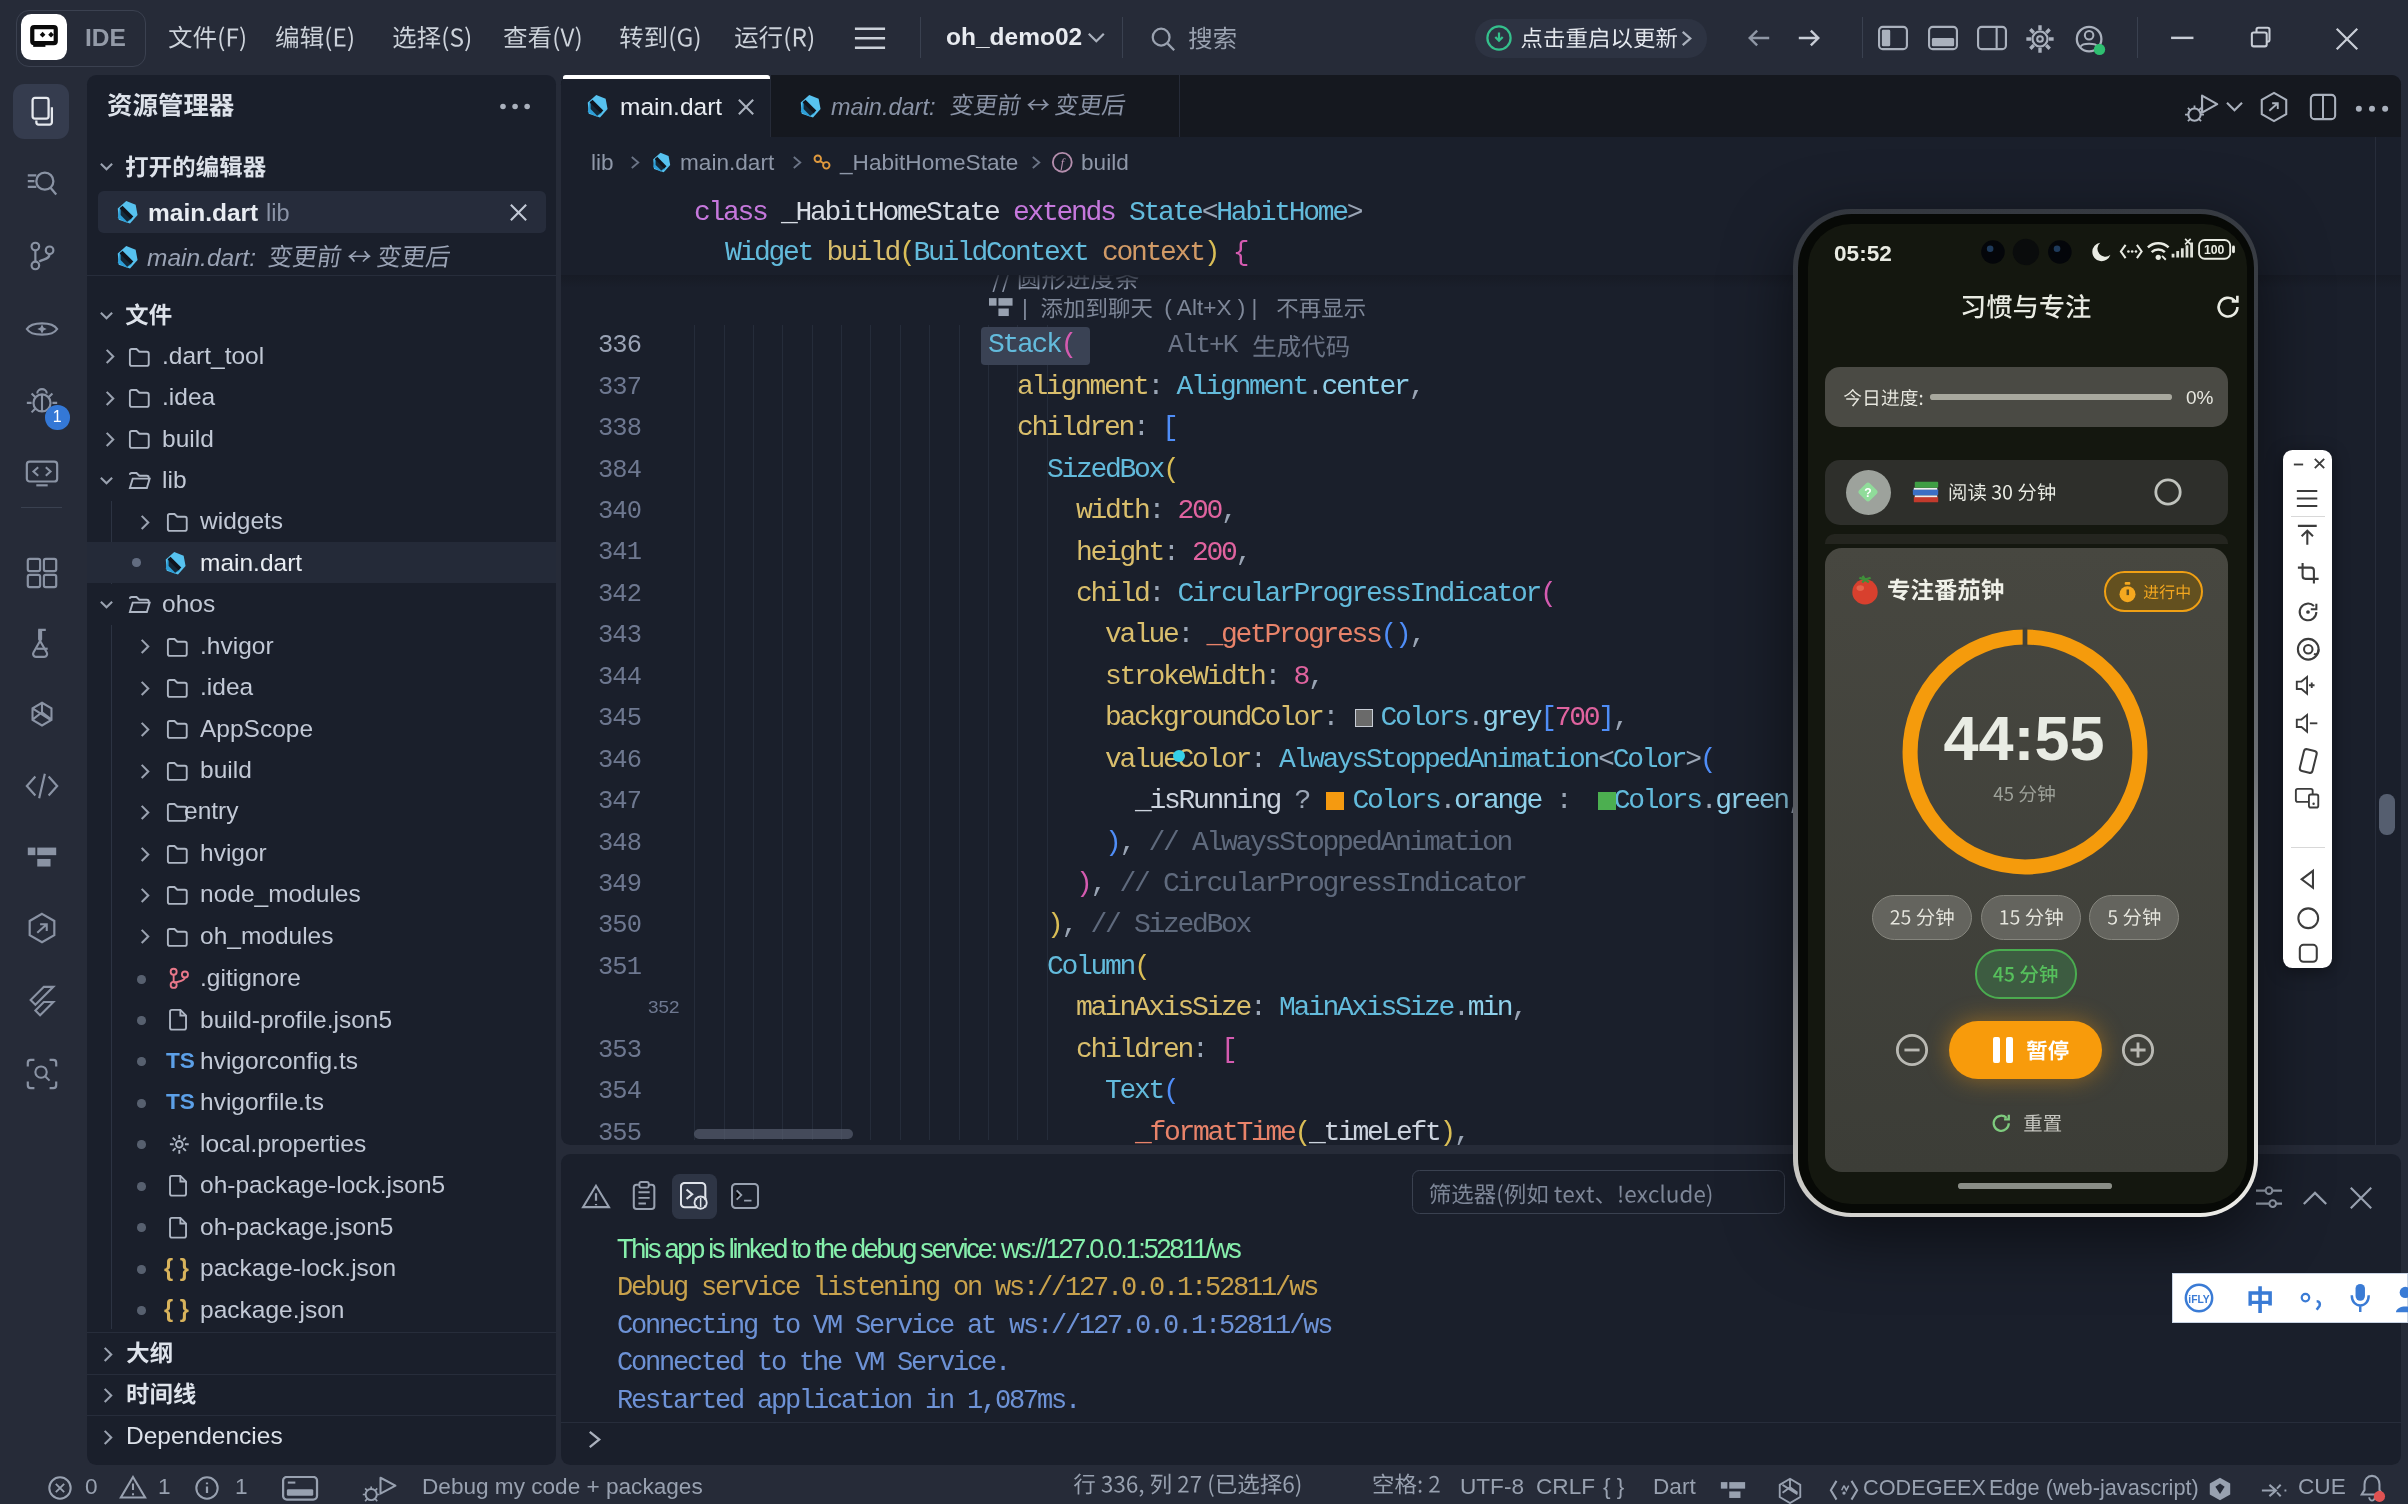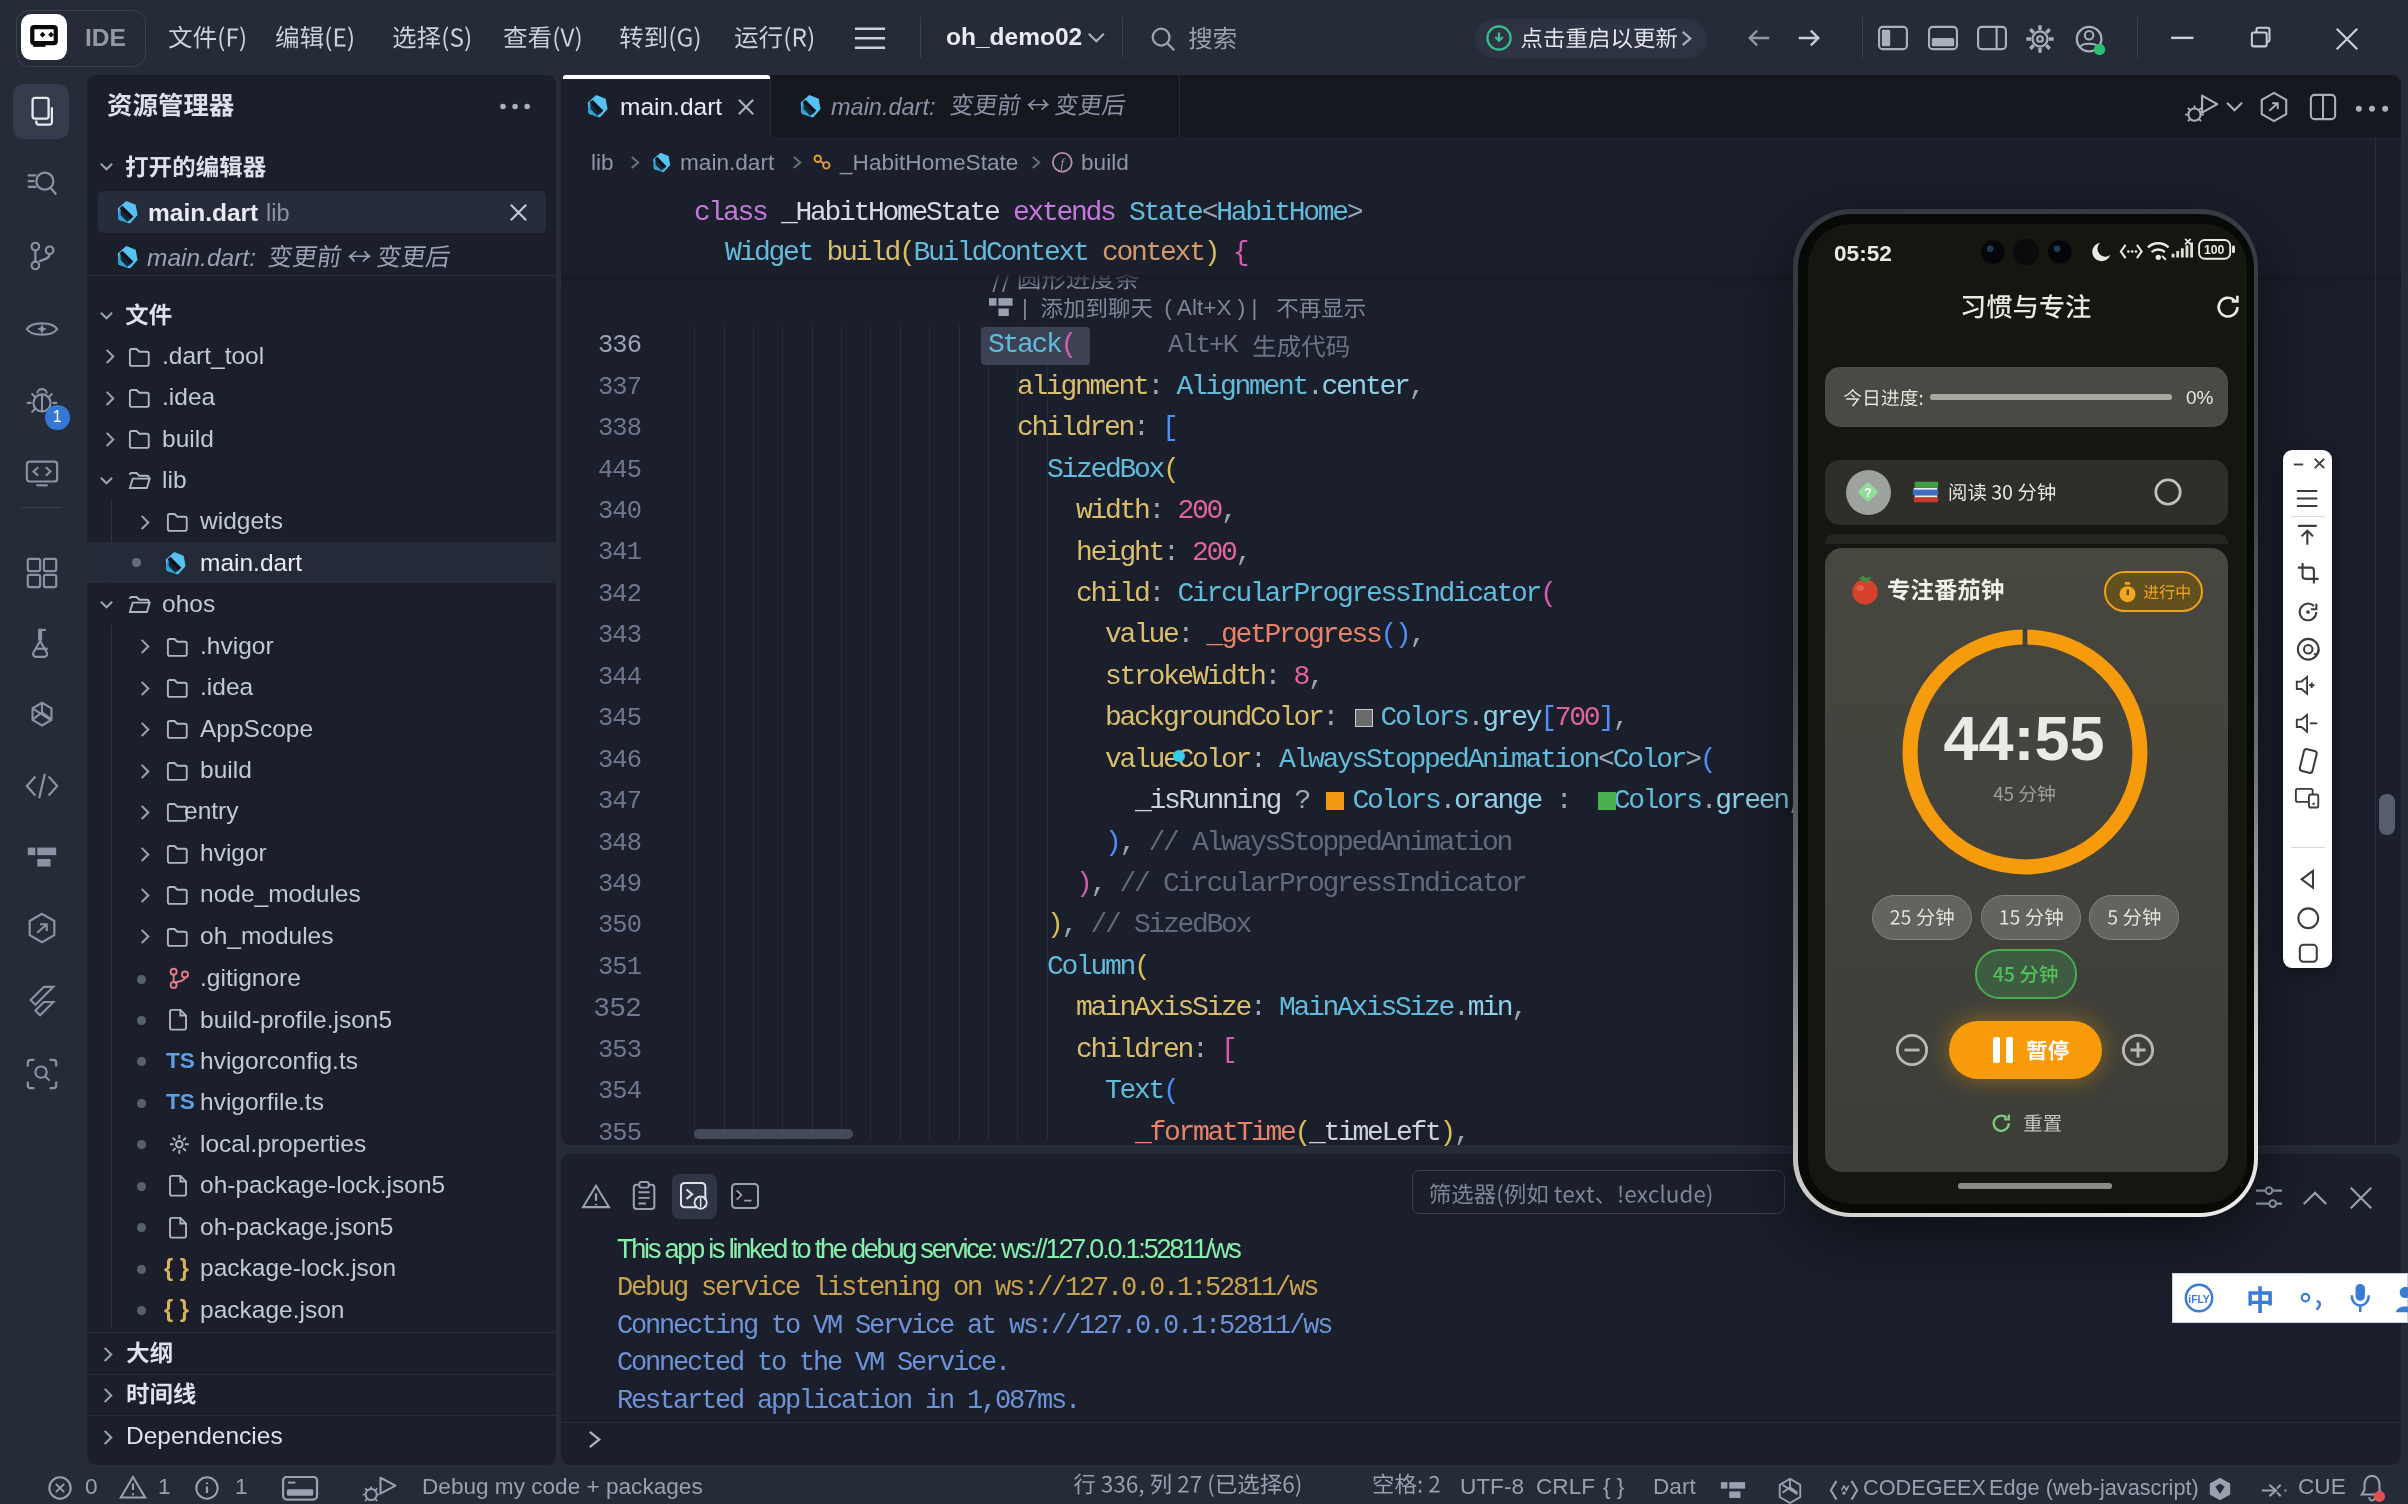--- a/index.html
+++ b/index.html
@@ -551,21 +551,21 @@
 <div class="ab" style="left:1168px;top:332px;font-family:'Liberation Mono',monospace;font-size:26px;color:#6b7486;line-height:26px;white-space:pre;letter-spacing:-1.9px;">Alt+K</div>
 <svg class="ab" style="left:1252px;top:331px;overflow:visible" width="104" height="33" viewBox="0 0 110 35">
     <g transform="translate(0,26.0)">
       <path d="M6.2 -21.4C5.2 -17.7 3.5 -14.1 1.4 -11.8C1.9 -11.5 2.8 -10.9 3.1 -10.6C4.1 -11.8 5 -13.3 5.9 -14.9H12V-9.2H4.3V-7.3H12V-0.7H1.4V1.2H24.7V-0.7H14.1V-7.3H22.5V-9.2H14.1V-14.9H23.4V-16.8H14.1V-21.8H12V-16.8H6.7C7.3 -18.1 7.8 -19.6 8.2 -21Z M40.1 -21.8C40.1 -20.3 40.2 -18.8 40.3 -17.4H29.3V-10.1C29.3 -6.7 29.1 -2.2 26.9 1C27.4 1.2 28.2 1.9 28.6 2.3C31 -1.2 31.4 -6.4 31.4 -10.1V-10.3H36.1C36 -5.8 35.9 -4.1 35.5 -3.7C35.3 -3.5 35.1 -3.5 34.7 -3.5C34.3 -3.5 33.1 -3.5 32 -3.6C32.3 -3.1 32.5 -2.3 32.5 -1.8C33.8 -1.7 35 -1.7 35.6 -1.7C36.3 -1.8 36.8 -2 37.2 -2.5C37.8 -3.2 37.9 -5.4 38 -11.3C38 -11.5 38 -12.1 38 -12.1H31.4V-15.5H40.4C40.7 -11.3 41.3 -7.5 42.3 -4.5C40.6 -2.5 38.6 -0.9 36.3 0.3C36.7 0.7 37.4 1.5 37.7 1.9C39.7 0.8 41.5 -0.7 43.1 -2.4C44.3 0.3 45.9 1.9 47.9 1.9C49.9 1.9 50.6 0.6 50.9 -3.8C50.4 -4 49.7 -4.5 49.2 -4.9C49.1 -1.5 48.8 -0.1 48 -0.1C46.7 -0.1 45.5 -1.6 44.6 -4.1C46.5 -6.6 48 -9.6 49.1 -13L47.2 -13.5C46.4 -10.9 45.2 -8.5 43.8 -6.4C43.2 -8.9 42.7 -12 42.4 -15.5H50.7V-17.4H42.3C42.2 -18.8 42.2 -20.3 42.2 -21.8ZM43.4 -20.5C45.1 -19.7 47.1 -18.4 48.1 -17.4L49.3 -18.8C48.3 -19.7 46.3 -20.9 44.6 -21.7Z M70.6 -20.4C72.1 -19.1 73.9 -17.2 74.8 -16.1L76.3 -17.1C75.4 -18.3 73.6 -20 72 -21.3ZM66.2 -21.5C66.4 -18.7 66.5 -16.1 66.8 -13.7L60.4 -12.9L60.7 -11.1L67 -11.9C68 -3.7 70 1.7 74.4 2.1C75.7 2.1 76.8 0.8 77.3 -3.7C77 -3.9 76.1 -4.4 75.7 -4.8C75.5 -1.7 75 -0.2 74.3 -0.2C71.5 -0.5 69.8 -5.2 68.9 -12.1L76.8 -13.1L76.5 -14.9L68.7 -14C68.4 -16.3 68.3 -18.8 68.2 -21.5ZM60.1 -21.6C58.4 -17.4 55.5 -13.5 52.5 -10.9C52.9 -10.5 53.5 -9.5 53.7 -9C54.9 -10.1 56.1 -11.4 57.2 -12.8V2H59.2V-15.7C60.2 -17.4 61.2 -19.2 62 -21Z M88.7 -5.3V-3.6H98.6V-5.3ZM90.8 -16.9C90.6 -14.3 90.2 -10.8 89.9 -8.8H90.4L100.4 -8.7C99.9 -3 99.4 -0.7 98.7 -0.1C98.4 0.2 98.2 0.3 97.7 0.2C97.2 0.2 96.1 0.2 94.8 0.1C95.1 0.6 95.3 1.4 95.4 1.9C96.6 2 97.8 2 98.5 1.9C99.3 1.9 99.8 1.7 100.3 1.1C101.2 0.2 101.8 -2.5 102.4 -9.6C102.4 -9.9 102.4 -10.4 102.4 -10.4H99.2C99.6 -13.6 100 -17.6 100.3 -20.3L98.9 -20.4L98.6 -20.3H89.5V-18.5H98.2C98 -16.2 97.7 -13.1 97.4 -10.4H92C92.2 -12.3 92.5 -14.8 92.6 -16.8ZM79.3 -20.5V-18.7H82.5C81.8 -14.7 80.6 -11 78.8 -8.5C79.1 -8 79.5 -6.9 79.6 -6.4C80.1 -7.1 80.6 -7.8 81 -8.6V0.9H82.7V-1.2H87.5V-12.5H82.7C83.4 -14.4 84 -16.5 84.4 -18.7H88.2V-20.5ZM82.7 -10.7H85.8V-2.9H82.7Z" fill="#6b7486"></path>
     </g>
   </svg>
 <div class="ab" style="left:641px;top:375px;font-family:'Liberation Mono',monospace;font-size:25.4px;color:#6e7890;line-height:25.4px;white-space:pre;letter-spacing:-0.9px;transform:translateX(-100%);">337</div>
 <div class="ab" style="left:1017px;top:373px;font-family:'Liberation Mono',monospace;font-size:28px;line-height:28px;letter-spacing:-2.3px;white-space:pre;"><span style="color:#d9be6c">alignment</span><span style="color:#9aa5b5">: </span><span style="color:#63bbdc">Alignment</span><span style="color:#9aa5b5">.</span><span style="color:#8fd0ea">center</span><span style="color:#9aa5b5">,</span></div>
 <div class="ab" style="left:641px;top:416px;font-family:'Liberation Mono',monospace;font-size:25.4px;color:#6e7890;line-height:25.4px;white-space:pre;letter-spacing:-0.9px;transform:translateX(-100%);">338</div>
 <div class="ab" style="left:1017px;top:414px;font-family:'Liberation Mono',monospace;font-size:28px;line-height:28px;letter-spacing:-2.3px;white-space:pre;"><span style="color:#d9be6c">children</span><span style="color:#9aa5b5">: </span><span style="color:#4f8df7">[</span></div>
-<div class="ab" style="left:641px;top:458px;font-family:'Liberation Mono',monospace;font-size:25.4px;color:#6e7890;line-height:25.4px;white-space:pre;letter-spacing:-0.9px;transform:translateX(-100%);">445</div>
+<div class="ab" style="left:641px;top:458px;font-family:'Liberation Mono',monospace;font-size:25.4px;color:#6e7890;line-height:25.4px;white-space:pre;letter-spacing:-0.9px;transform:translateX(-100%);">384</div>
 <div class="ab" style="left:1047px;top:456px;font-family:'Liberation Mono',monospace;font-size:28px;line-height:28px;letter-spacing:-2.3px;white-space:pre;"><span style="color:#63bbdc">SizedBox</span><span style="color:#d9bd56">(</span></div>
 <div class="ab" style="left:641px;top:499px;font-family:'Liberation Mono',monospace;font-size:25.4px;color:#6e7890;line-height:25.4px;white-space:pre;letter-spacing:-0.9px;transform:translateX(-100%);">340</div>
 <div class="ab" style="left:1076px;top:497px;font-family:'Liberation Mono',monospace;font-size:28px;line-height:28px;letter-spacing:-2.3px;white-space:pre;"><span style="color:#d9be6c">width</span><span style="color:#9aa5b5">: </span><span style="color:#e0639f">200</span><span style="color:#9aa5b5">,</span></div>
 <div class="ab" style="left:641px;top:540px;font-family:'Liberation Mono',monospace;font-size:25.4px;color:#6e7890;line-height:25.4px;white-space:pre;letter-spacing:-0.9px;transform:translateX(-100%);">341</div>
 <div class="ab" style="left:1076px;top:539px;font-family:'Liberation Mono',monospace;font-size:28px;line-height:28px;letter-spacing:-2.3px;white-space:pre;"><span style="color:#d9be6c">height</span><span style="color:#9aa5b5">: </span><span style="color:#e0639f">200</span><span style="color:#9aa5b5">,</span></div>
 <div class="ab" style="left:641px;top:582px;font-family:'Liberation Mono',monospace;font-size:25.4px;color:#6e7890;line-height:25.4px;white-space:pre;letter-spacing:-0.9px;transform:translateX(-100%);">342</div>
 <div class="ab" style="left:1076px;top:580px;font-family:'Liberation Mono',monospace;font-size:28px;line-height:28px;letter-spacing:-2.3px;white-space:pre;"><span style="color:#d9be6c">child</span><span style="color:#9aa5b5">: </span><span style="color:#63bbdc">CircularProgressIndicator</span><span style="color:#d45bb0">(</span></div>
 <div class="ab" style="left:641px;top:623px;font-family:'Liberation Mono',monospace;font-size:25.4px;color:#6e7890;line-height:25.4px;white-space:pre;letter-spacing:-0.9px;transform:translateX(-100%);">343</div>
 <div class="ab" style="left:1105px;top:621px;font-family:'Liberation Mono',monospace;font-size:28px;line-height:28px;letter-spacing:-2.3px;white-space:pre;"><span style="color:#d9be6c">value</span><span style="color:#9aa5b5">: </span><span style="color:#e8836a">_getProgress</span><span style="color:#4f8df7">()</span><span style="color:#9aa5b5">,</span></div>
 <div class="ab" style="left:641px;top:665px;font-family:'Liberation Mono',monospace;font-size:25.4px;color:#6e7890;line-height:25.4px;white-space:pre;letter-spacing:-0.9px;transform:translateX(-100%);">344</div>
@@ -580,21 +580,21 @@
 <div class="ab" style="left:1326px;top:792px;width:18px;height:18px;background:#f59a10;border:1.4px solid #f59a10;box-sizing:border-box;"></div>
 <div class="ab" style="left:1598px;top:792px;width:18px;height:18px;background:#4CAF50;border:1.4px solid #4CAF50;box-sizing:border-box;"></div>
 <div class="ab" style="left:641px;top:831px;font-family:'Liberation Mono',monospace;font-size:25.4px;color:#6e7890;line-height:25.4px;white-space:pre;letter-spacing:-0.9px;transform:translateX(-100%);">348</div>
 <div class="ab" style="left:1105px;top:829px;font-family:'Liberation Mono',monospace;font-size:28px;line-height:28px;letter-spacing:-2.3px;white-space:pre;"><span style="color:#4f8df7">)</span><span style="color:#9aa5b5">, </span><span style="color:#5f6a7d">// AlwaysStoppedAnimation</span></div>
 <div class="ab" style="left:641px;top:872px;font-family:'Liberation Mono',monospace;font-size:25.4px;color:#6e7890;line-height:25.4px;white-space:pre;letter-spacing:-0.9px;transform:translateX(-100%);">349</div>
 <div class="ab" style="left:1076px;top:870px;font-family:'Liberation Mono',monospace;font-size:28px;line-height:28px;letter-spacing:-2.3px;white-space:pre;"><span style="color:#d45bb0">)</span><span style="color:#9aa5b5">, </span><span style="color:#5f6a7d">// CircularProgressIndicator</span></div>
 <div class="ab" style="left:641px;top:913px;font-family:'Liberation Mono',monospace;font-size:25.4px;color:#6e7890;line-height:25.4px;white-space:pre;letter-spacing:-0.9px;transform:translateX(-100%);">350</div>
 <div class="ab" style="left:1047px;top:911px;font-family:Liberation Mono, monospace;font-size:28px;line-height:28px;letter-spacing:-2.3px;white-space:pre;"><span style="color:#d9bd56">)</span><span style="color:#9aa5b5">, </span><span style="color:#5f6a7d">// SizedBox</span></div>
 <div class="ab" style="left:641px;top:955px;font-family:'Liberation Mono',monospace;font-size:25.4px;color:#6e7890;line-height:25.4px;white-space:pre;letter-spacing:-0.9px;transform:translateX(-100%);">351</div>
 <div class="ab" style="left:1047px;top:953px;font-family:'Liberation Mono',monospace;font-size:28px;line-height:28px;letter-spacing:-2.3px;white-space:pre;"><span style="color:#63bbdc">Column</span><span style="color:#d9bd56">(</span></div>
-<div class="ab" style="left:641px;top:996px;font-family:'Liberation Mono',monospace;font-size:28px;color:#6e7890;line-height:25.4px;white-space:pre;letter-spacing:-0.9px;transform:translateX(-100%);">352</div>
+<div class="ab" style="left:679px;top:996px;font-family:'Liberation Mono',monospace;font-size:19px;color:#6e7890;line-height:25.4px;white-space:pre;letter-spacing:-0.9px;transform:translateX(-100%);">352</div>
 <div class="ab" style="left:1076px;top:994px;font-family:'Liberation Mono',monospace;font-size:28px;line-height:28px;letter-spacing:-2.3px;white-space:pre;"><span style="color:#d9be6c">mainAxisSize</span><span style="color:#9aa5b5">: </span><span style="color:#63bbdc">MainAxisSize</span><span style="color:#9aa5b5">.</span><span style="color:#8fd0ea">min</span><span style="color:#9aa5b5">,</span></div>
 <div class="ab" style="left:641px;top:1038px;font-family:'Liberation Mono',monospace;font-size:25.4px;color:#6e7890;line-height:25.4px;white-space:pre;letter-spacing:-0.9px;transform:translateX(-100%);">353</div>
 <div class="ab" style="left:1076px;top:1036px;font-family:'Liberation Mono',monospace;font-size:28px;line-height:28px;letter-spacing:-2.3px;white-space:pre;"><span style="color:#d9be6c">children</span><span style="color:#9aa5b5">: </span><span style="color:#d45bb0">[</span></div>
 <div class="ab" style="left:641px;top:1079px;font-family:'Liberation Mono',monospace;font-size:25.4px;color:#6e7890;line-height:25.4px;white-space:pre;letter-spacing:-0.9px;transform:translateX(-100%);">354</div>
 <div class="ab" style="left:1105px;top:1077px;font-family:'Liberation Mono',monospace;font-size:28px;line-height:28px;letter-spacing:-2.3px;white-space:pre;"><span style="color:#63bbdc">Text</span><span style="color:#4f8df7">(</span></div>
 <div class="ab" style="left:641px;top:1121px;font-family:'Liberation Mono',monospace;font-size:25.4px;color:#6e7890;line-height:25.4px;white-space:pre;letter-spacing:-0.9px;transform:translateX(-100%);">355</div>
 <div class="ab" style="left:1135px;top:1119px;font-family:'Liberation Mono',monospace;font-size:28px;line-height:28px;letter-spacing:-2.3px;white-space:pre;"><span style="color:#e8836a">_formatTime</span><span style="color:#d9bd56">(</span><span style="color:#ccd3de">_timeLeft</span><span style="color:#d9bd56">)</span><span style="color:#9aa5b5">,</span></div>
 <div class="ab" style="left:1173px;top:750px;width:12.2px;height:12.2px;background:#35d0e8;border-radius:50%;"></div>
 <div class="ab" style="left:694px;top:1129px;width:159px;height:10.4px;background:#5a6273;opacity:0.65;border-radius:5.6px;"></div>
 <div class="ab" style="left:2375px;top:137px;width:0.9px;height:1008px;background:#272d3b;"></div>

